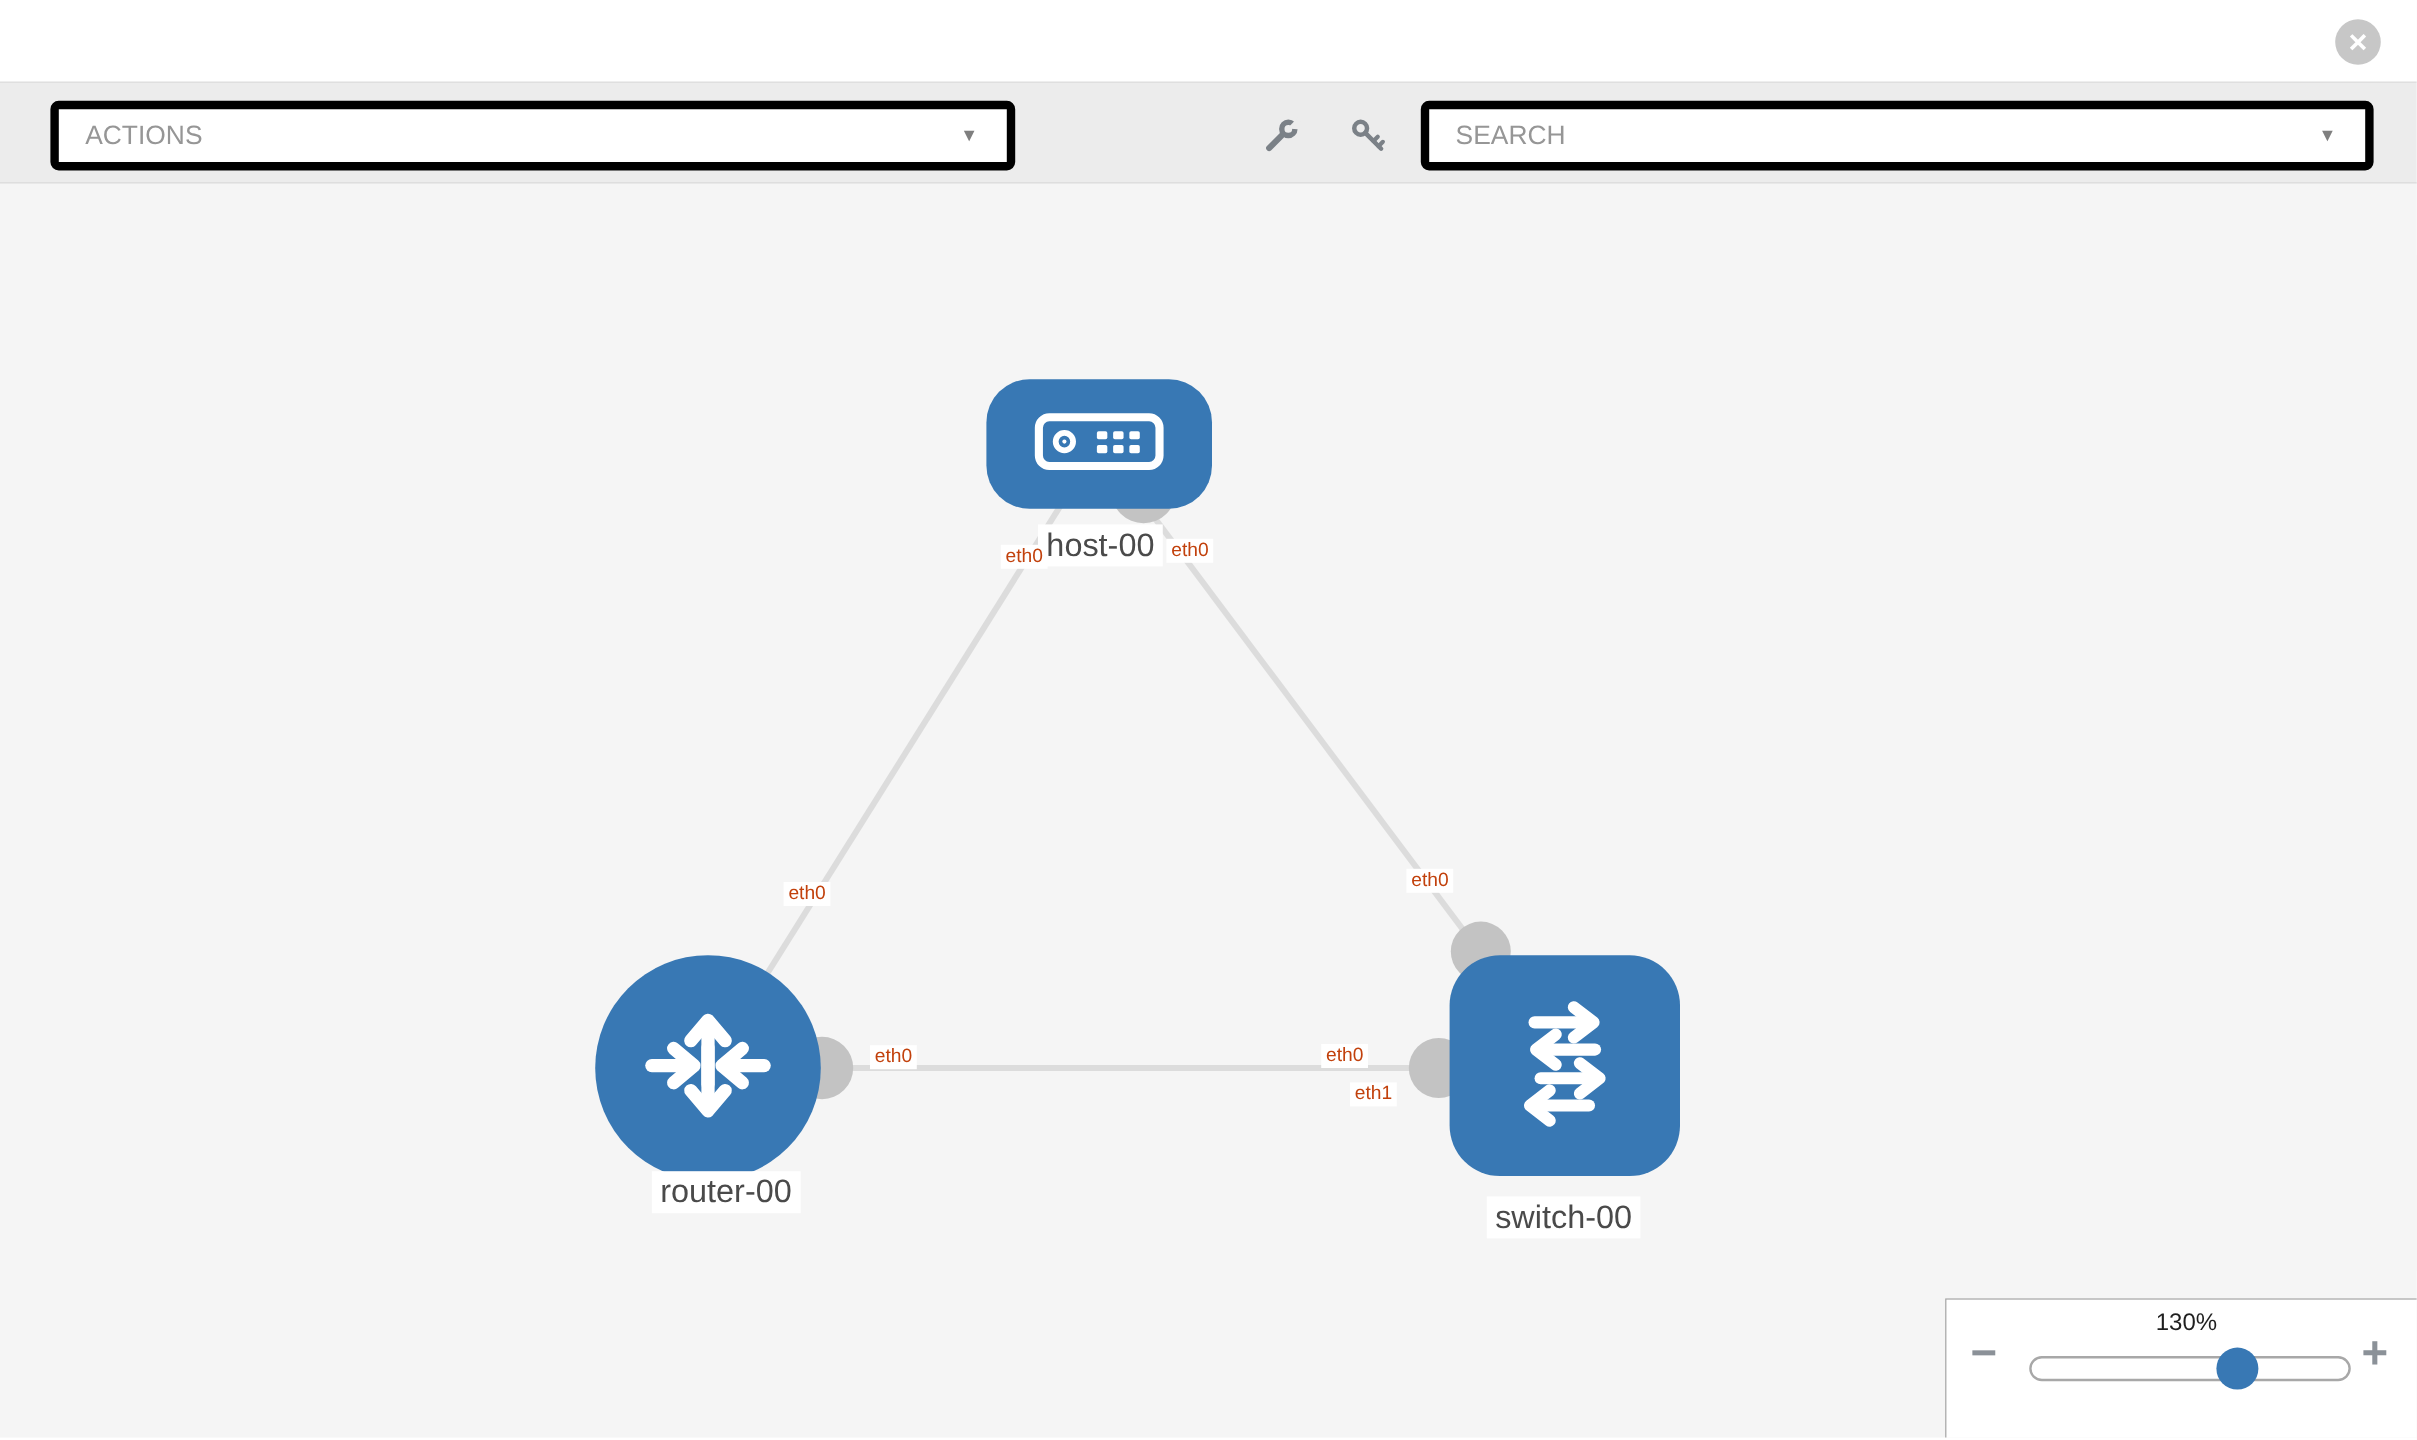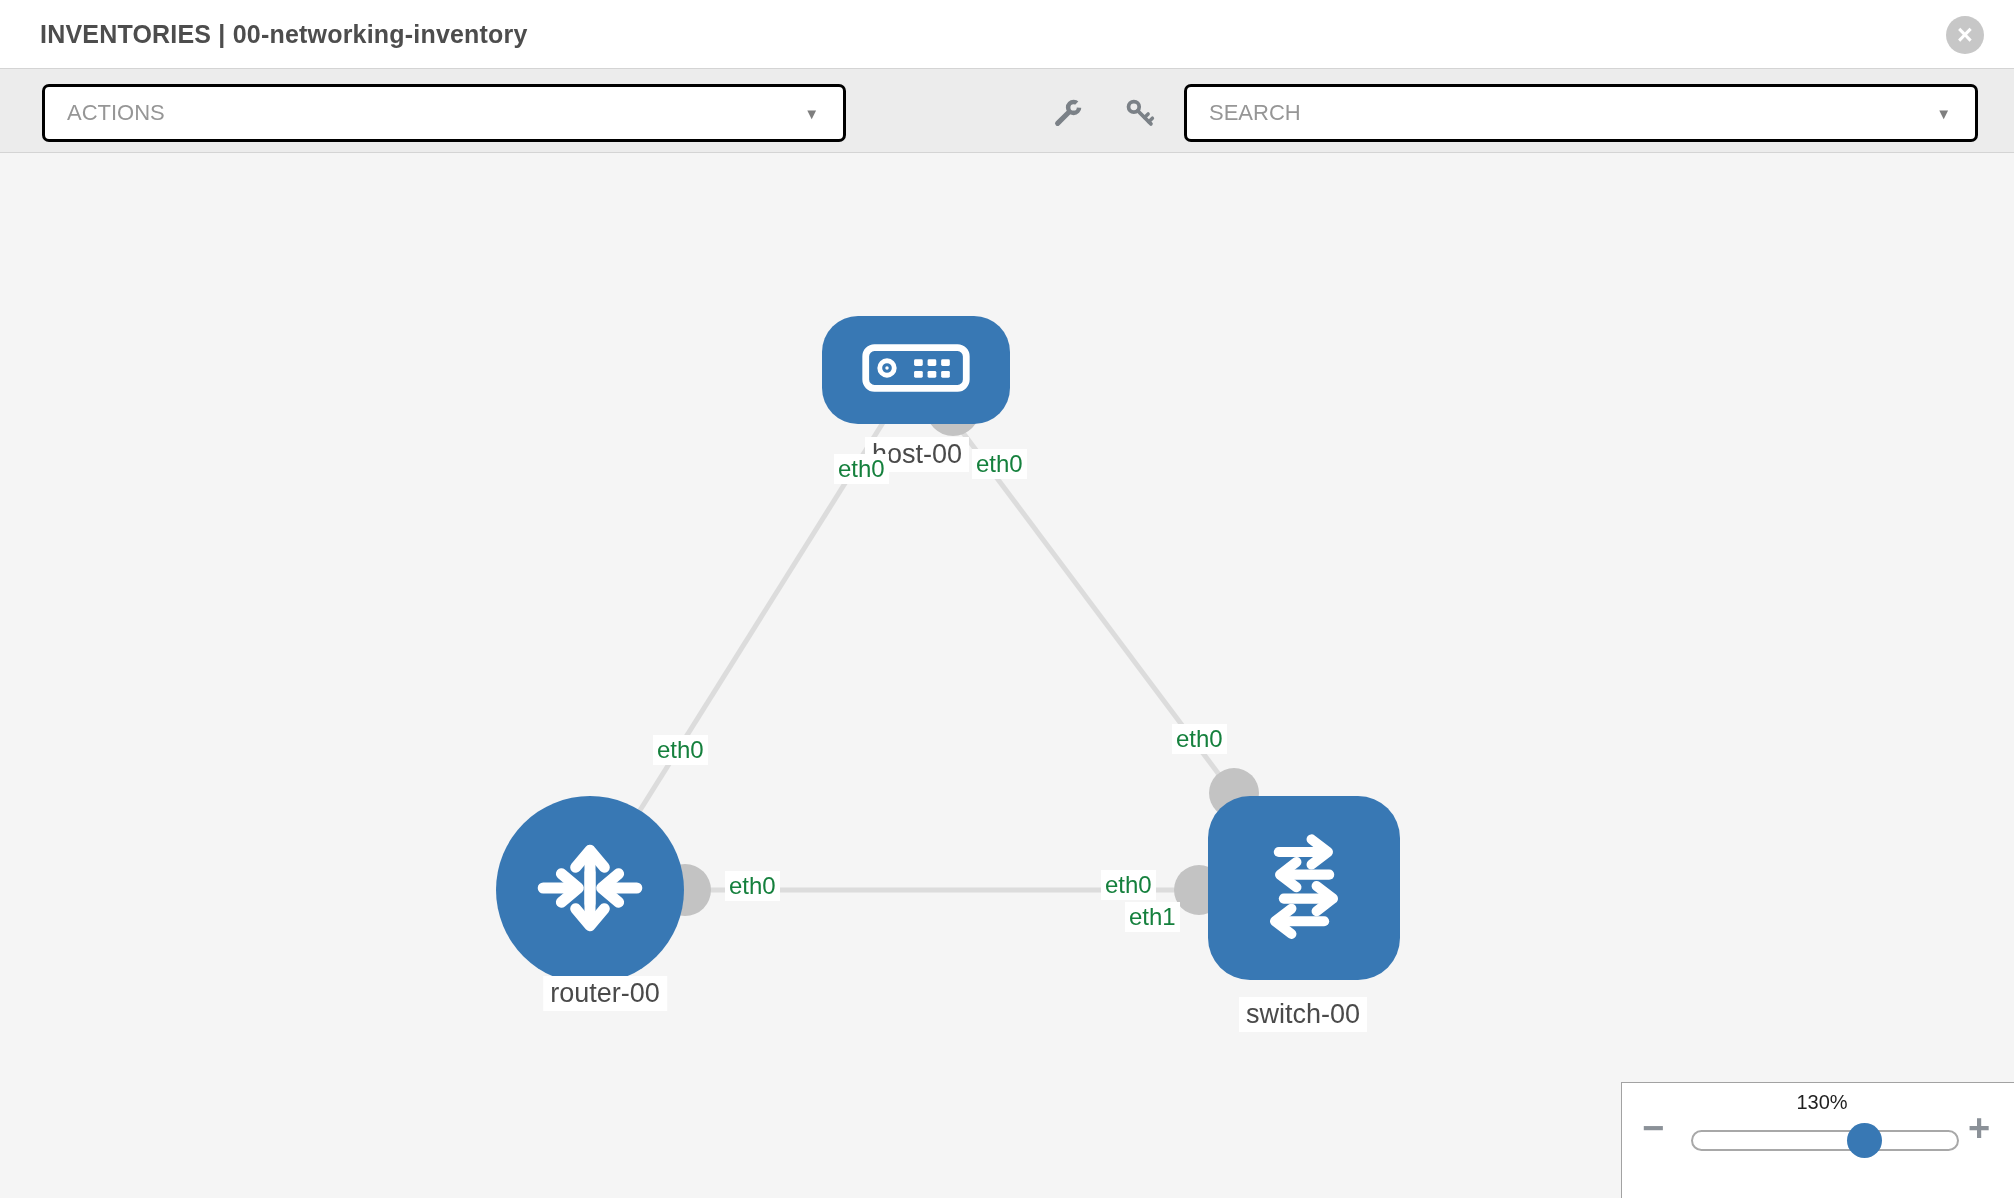--- a/index.html
+++ b/index.html
@@ -20,62 +20,61 @@
   
   .header{position:relative;height:69px;background:#fff;border-bottom:1px solid var(--border-gray);}
   .header-title{position:absolute;left:40px;top:50%;transform:translateY(-50%);
     font-size:25px;font-weight:700;color:var(--dark-text);letter-spacing:.2px;}
   .close-btn{position:absolute;right:30px;top:16px;width:38px;height:38px;border-radius:50%;
     background:#c7c7c7;color:#fff;display:flex;align-items:center;justify-content:center;
     font-size:27px;font-weight:700;cursor:pointer;line-height:1;}
 
   
   .toolbar{position:relative;height:84px;background:var(--toolbar-bg);border-bottom:1px solid var(--border-gray);}
-  .select-box{position:absolute;top:15px;height:58px;background:#fff;border:3px solid #000000;
+  .select-box{position:absolute;top:15px;height:58px;background:#fff;border:7px solid #000000;
     border-radius:7px;display:flex;align-items:center;padding:12px 22px;color:var(--muted-text);
     font-size:22px;cursor:pointer;}
   .select-box .arrow{position:absolute;right:24px;top:50%;transform:translateY(-50%);
     font-size:15px;color:#7f7f7f;}
   .actions-box{left:42px;width:804px;}
   .search-box{left:1184px;width:794px;}
   .tool-icon{position:absolute;top:28px;width:32px;height:32px;cursor:pointer;}
   .wrench-pos{left:1052px;}
   .key-pos{left:1124px;}
 
   
   .canvas{position:relative;height:1045px;background:var(--canvas-bg);overflow:hidden;}
   .links-svg{position:absolute;left:0;top:0;width:100%;height:100%;}
   .node{position:absolute;background:var(--node-blue);display:flex;align-items:center;justify-content:center;cursor:pointer;}
   .node-host{left:822px;top:163px;width:188px;height:108px;border-radius:36px;}
   .node-router{left:496px;top:643px;width:188px;height:188px;border-radius:50%;}
   .node-switch{left:1208px;top:643px;width:192px;height:184px;border-radius:42px;}
   .node-label{position:absolute;background:#fff;color:#4a4a4a;font-size:27px;
     padding:2px 7px;white-space:nowrap;transform:translateX(-50%);}
-  .eth-label{position:absolute;background:#fff;color:#15803d;font-size:24px;
+  .eth-label{position:absolute;background:#fff;color:#c2410c;font-size:16px;
     padding:1px 4px;white-space:nowrap;}
 
   
   .zoom-panel{position:absolute;left:1621px;top:929px;width:400px;height:130px;
     background:#fff;border:1px solid #a2a2a2;}
   .zoom-value{position:absolute;left:0;top:8px;width:400px;text-align:center;
     font-size:20px;color:#1f1f1f;}
   .zoom-minus{position:absolute;left:20px;top:26px;font-size:38px;font-weight:700;
     color:#8b9198;cursor:pointer;line-height:1;}
   .zoom-plus{position:absolute;left:346px;top:26px;font-size:38px;font-weight:700;
     color:#8b9198;cursor:pointer;line-height:1;}
   .zoom-track{position:absolute;left:69px;top:47px;width:268px;height:21px;
     background:#fff;border:2px solid #a8a8a8;border-radius:11px;cursor:pointer;}
   .zoom-thumb{position:absolute;left:225px;top:40px;width:35px;height:35px;
     border-radius:50%;background:var(--node-blue);cursor:grab;}
 </style>
 </head>
 <body>
 
 <div class="header">
-  <div class="header-title">INVENTORIES | 00-networking-inventory</div>
   <div class="close-btn">
     <span>×</span>
   </div>
 </div>
 
 <div class="toolbar">
   <div class="select-box actions-box">
     <span>ACTIONS</span>
     <span class="arrow">▼</span>
   </div>

